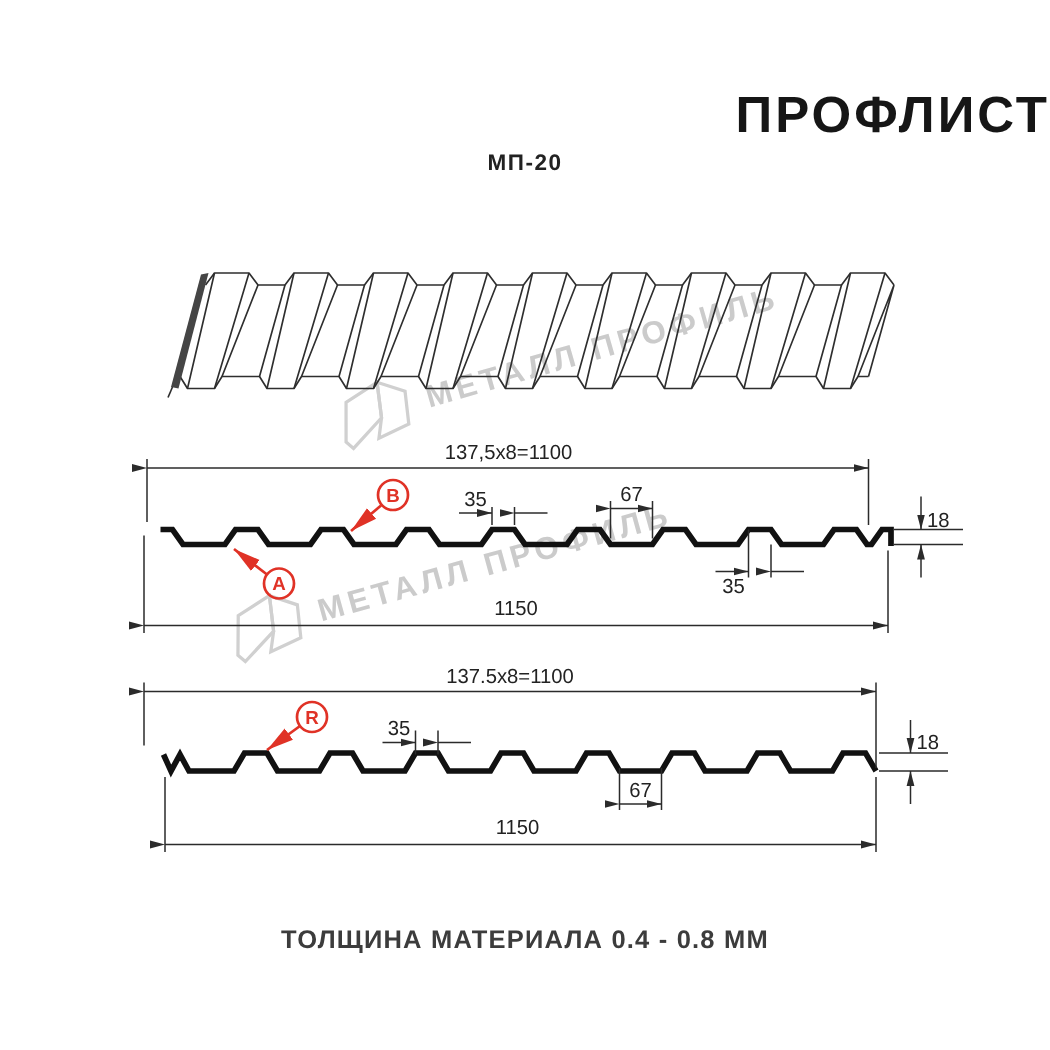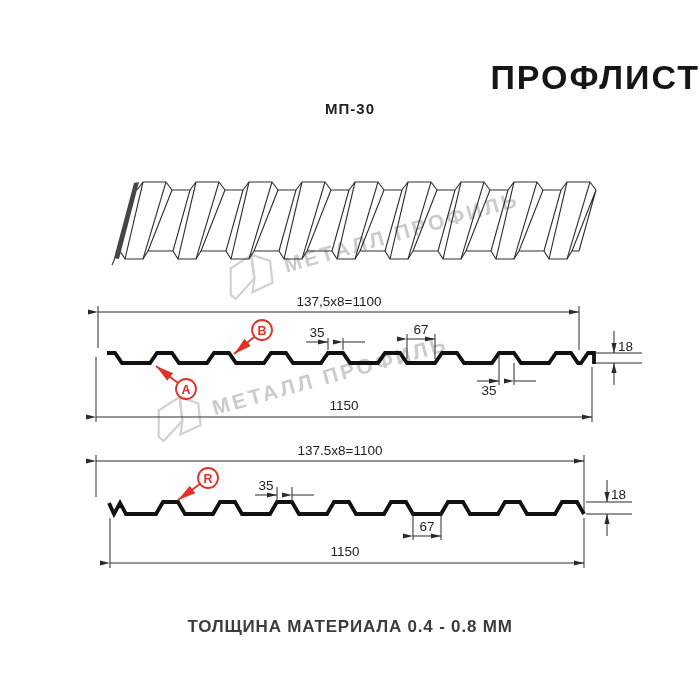--- a/index.html
+++ b/index.html
@@ -30,21 +30,21 @@
   .thick{stroke:#111;stroke-width:3.8;fill:none;stroke-linejoin:miter;}
   .sheetline{stroke:#2e2e2e;stroke-width:1.1;fill:none;stroke-linejoin:round;}
   .red{stroke:#e03226;fill:none;stroke-width:1.8;}
 </style>
 </head>
 <body>
 
 <div class="page">
 
   <div class="title">ПРОФЛИСТ</div>
-  <div class="subtitle">МП-30</div>
+  <div class="subtitle">МП-20</div>
 
   <div class="watermark wm1">
     <svg class="wm-logo" width="58" height="48" viewBox="0 0 64 52">
       <path d="M6,40 L14,12 L40,4 L36,30 L10,46 Z" fill="none" stroke="#d0d0d0" stroke-width="2.4"></path>
       <path d="M36,30 L40,4 L58,16 L54,40 L30,44 Z" fill="none" stroke="#d0d0d0" stroke-width="2.4"></path>
     </svg>
     <span>МЕТАЛЛ ПРОФИЛЬ</span>
   </div>
   <div class="watermark wm2">
     <svg class="wm-logo" width="58" height="48" viewBox="0 0 64 52">

